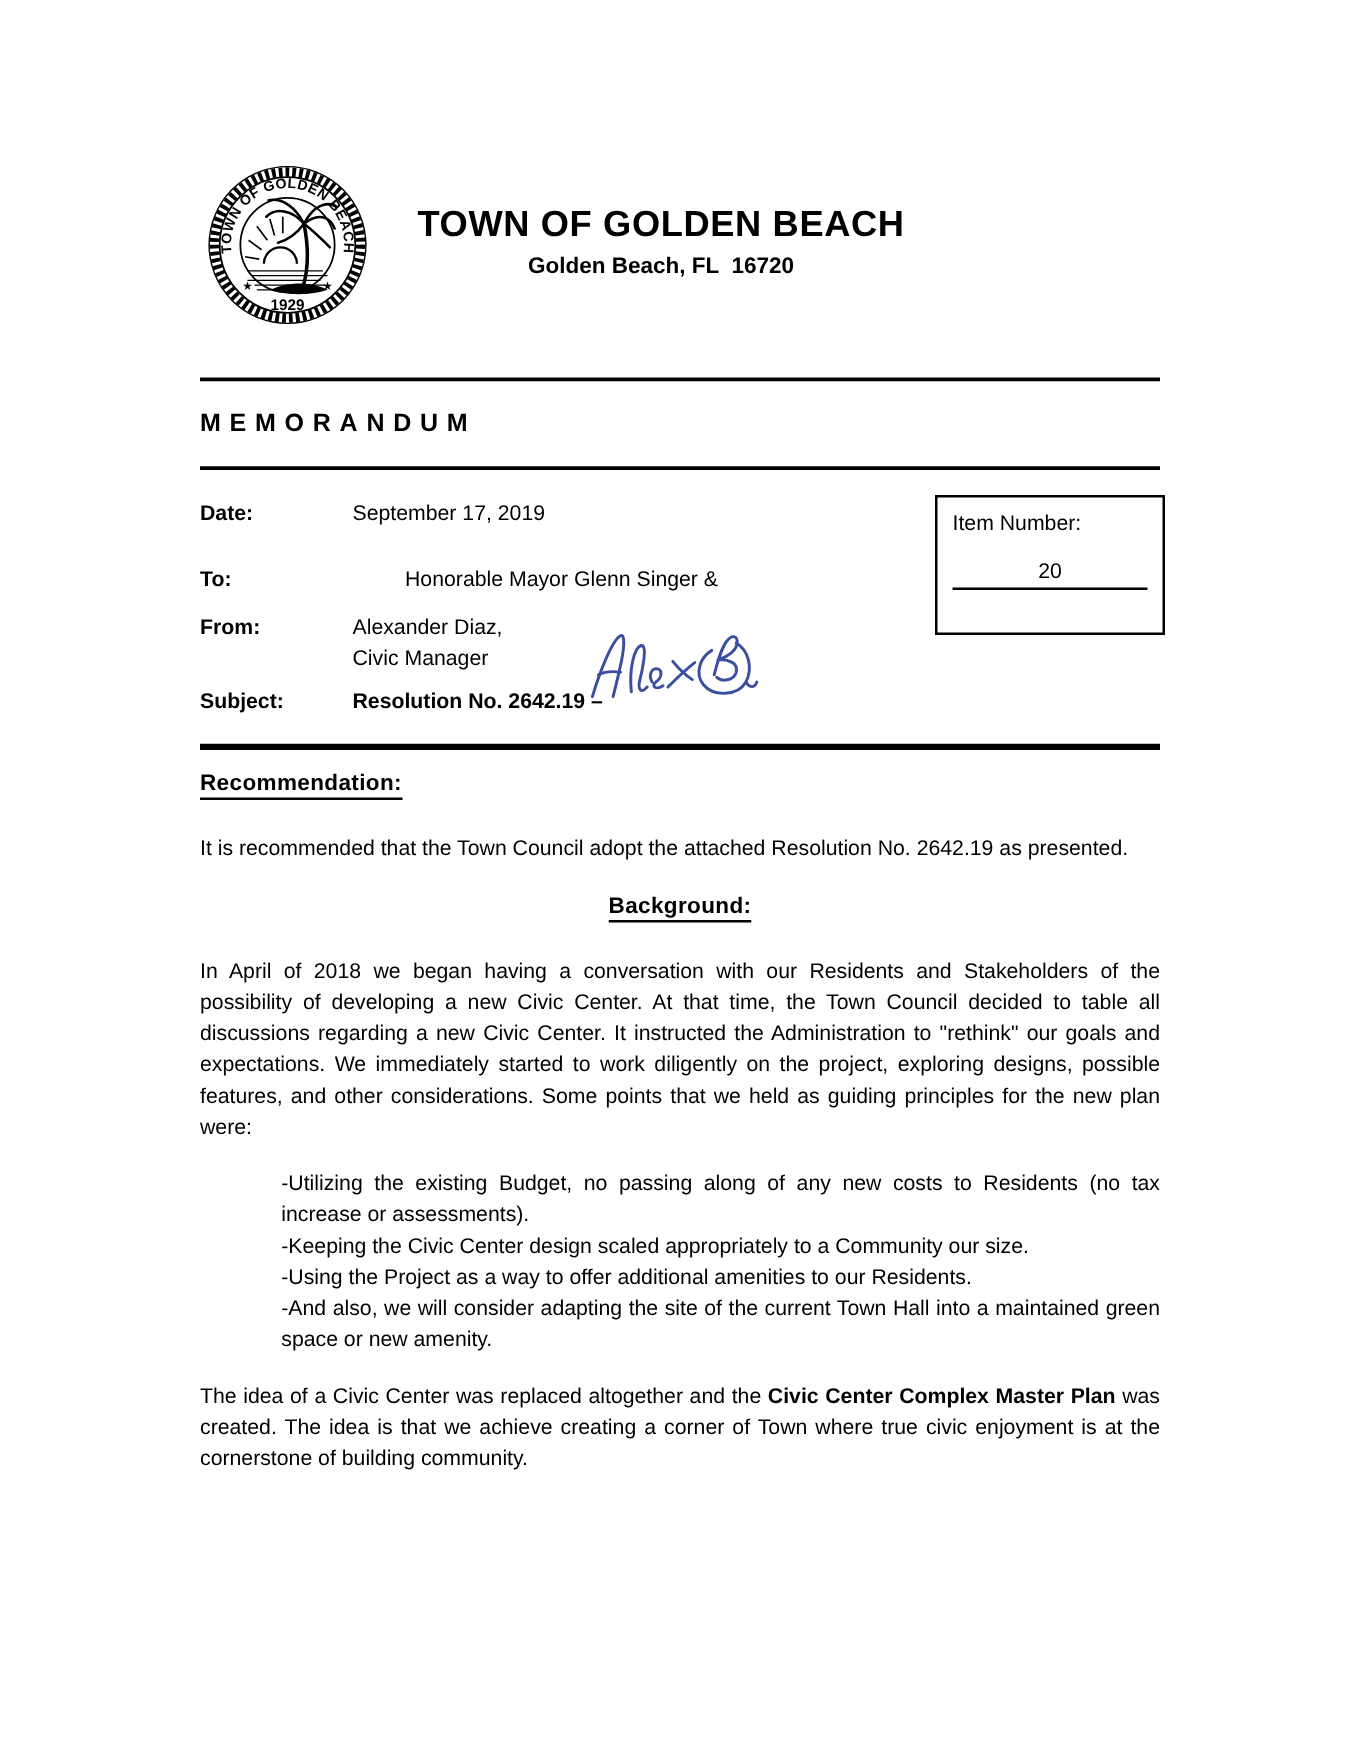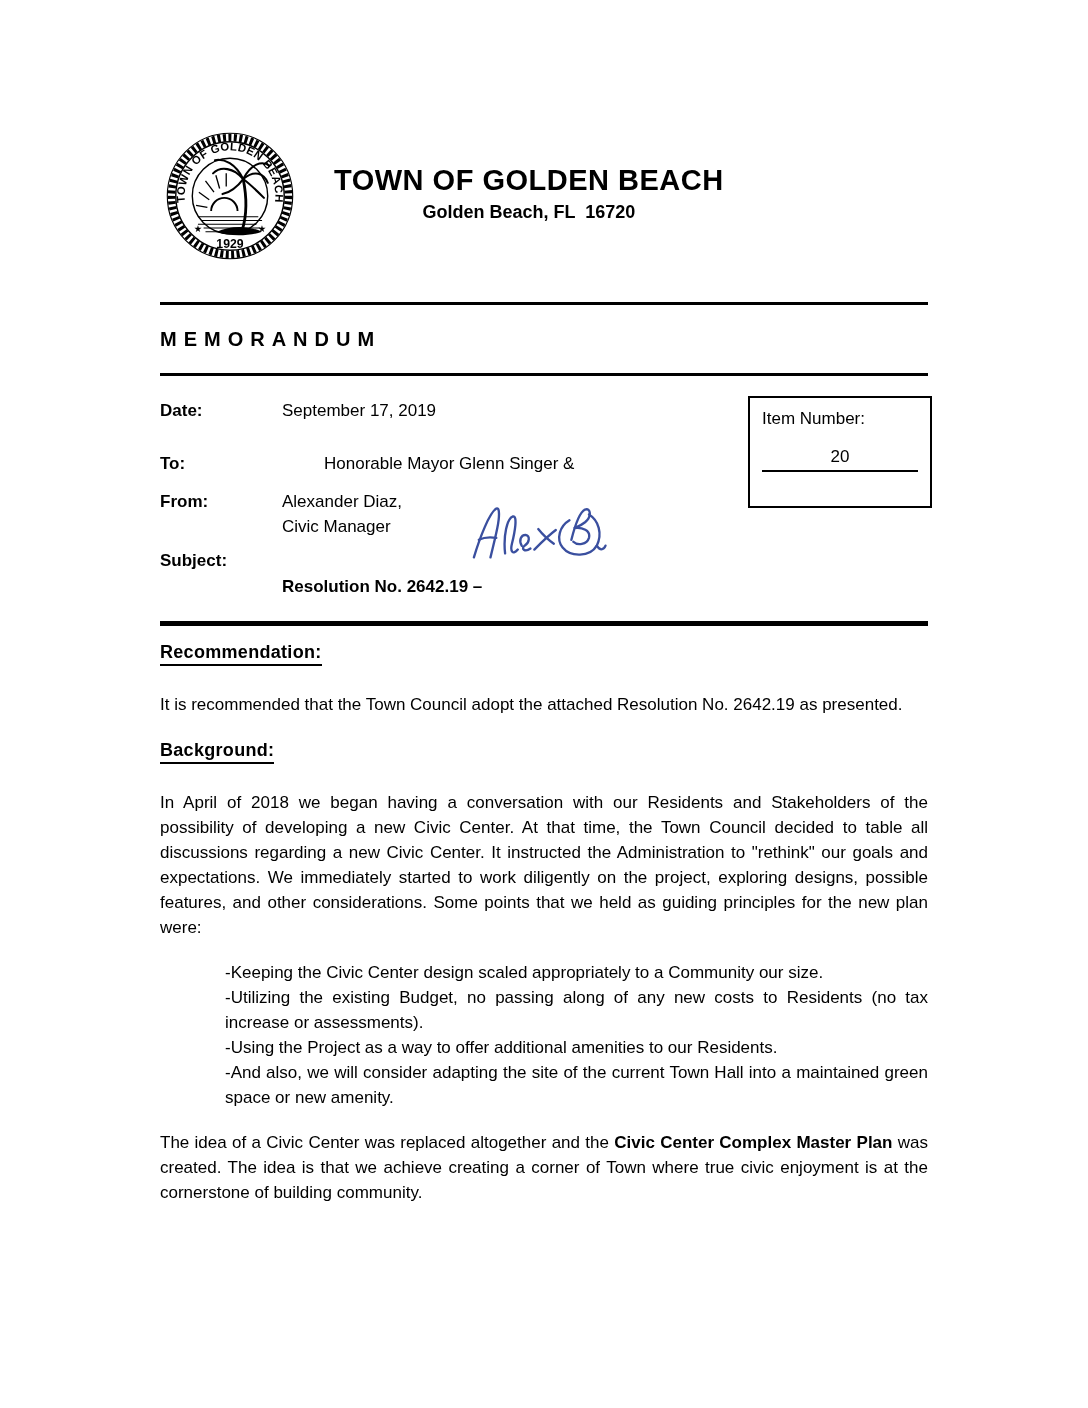--- a/index.html
+++ b/index.html
@@ -29,21 +29,21 @@
   .memo-title { text-align:left; font-weight:bold; font-size:20px; letter-spacing:7px; margin:23px 0 22px 0; }
 
   
   .meta { position:relative; margin-top:22px; font-size:17px; line-height:25px; }
   .meta-row { display:flex; }
   .meta-label { width:122px; font-weight:bold; flex-shrink:0; }
   .meta-value {}
   .row-date { margin-bottom:28px; }
   .row-to { margin-bottom:13px;gap:42px; }
   .row-from { margin-bottom:9px; }
-  .subject-value { font-weight:bold;margin-top:26px; }
+  .subject-value { font-weight:bold; }
 
   .item-box {
     position:absolute; top:-2px; right:-4px;
     width:156px; height:84px;
     border:2px solid #000;
     padding:10px 12px 14px 12px;
     font-size:17px; line-height:22px;
   }
   .item-value {
     margin-top:16px;
@@ -57,21 +57,21 @@
   
   .heading-row { margin-top:16px; }
   .section-heading {
     display:inline-block;
     font-size:18px; font-weight:bold;
     border-bottom:2px solid #000;
     padding-bottom:1px;
     letter-spacing:0.3px;
   }
   .body-text { font-size:17px; line-height:25px; text-align:justify; margin:26px 0 0 0; }
-  .heading-row.bg { margin-top:23px; }
+  .heading-row.bg { margin-top:23px;text-align:center; }
   .principles { margin:20px 0 0 65px; font-size:17px; line-height:25px; text-align:justify; }
   .principle { margin:0; }
   .closing { margin-top:20px; }
   .bold-inline { font-weight:bold; }
 </style>
 </head>
 <body>
 
 <div class="page">
   <div class="content">
@@ -183,22 +183,22 @@
       <span class="section-heading">Recommendation:</span>
     </div>
     <p class="body-text">It is recommended that the Town Council adopt the attached Resolution No. 2642.19 as presented.</p>
 
     <div class="heading-row bg">
       <span class="section-heading">Background:</span>
     </div>
     <p class="body-text">In April of 2018 we began having a conversation with our Residents and Stakeholders of the possibility of developing a new Civic Center. At that time, the Town Council decided to table all discussions regarding a new Civic Center.  It instructed the Administration to "rethink" our goals and expectations. We immediately started to work diligently on the project, exploring designs, possible features, and other considerations.  Some points that we held as guiding principles for the new plan were:</p>
 
     <div class="principles">
+      <p class="principle">-Utilizing the existing Budget, no passing along of any new costs to Residents (no tax increase or assessments).</p>
       <p class="principle">-Keeping the Civic Center design scaled appropriately to a Community our size.</p>
-      <p class="principle">-Utilizing the existing Budget, no passing along of any new costs to Residents (no tax increase or assessments).</p>
       <p class="principle">-Using the Project as a way to offer additional amenities to our Residents.</p>
       <p class="principle">-And also, we will consider adapting the site of the current Town Hall into a maintained green space or new amenity.</p>
     </div>
 
     <p class="body-text closing"><span>The idea of a Civic Center was replaced altogether and the </span><span class="bold-inline">Civic Center Complex Master Plan</span><span> was created. The idea is that we achieve creating a corner of Town where true civic enjoyment is at the cornerstone of building community.</span></p>
 
   </div>
 </div>
 
 </body></html>

